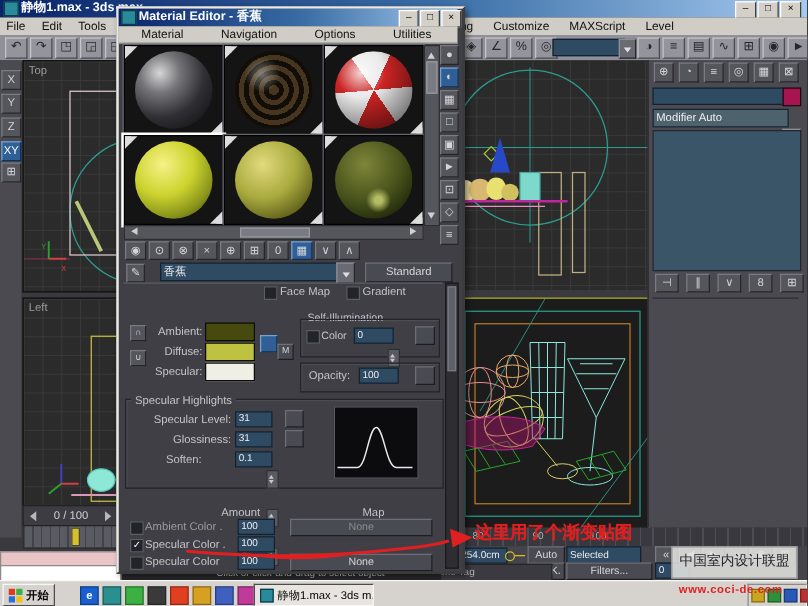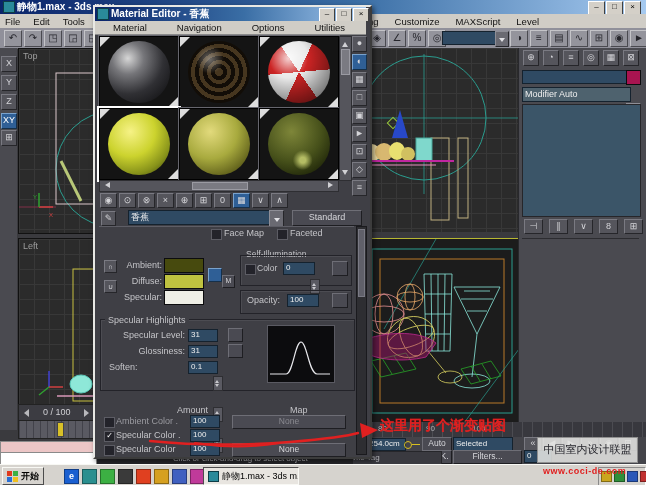--- a/index.html
+++ b/index.html
@@ -404,21 +404,21 @@
     <div class="a btn" style="left:197px;top:203px;width:68px;height:14px;line-height:13px;font-size:9px">Standard</div>
 
     <div class="a" style="left:261px;top:219px;width:9px;height:227px;background:#2e2e32;border:1px solid #1a1a1e">
       <span class="a" style="left:1px;top:2px;width:5px;height:66px;background:#60606a;border:1px solid #7a7a84"></span>
     </div>
 
     <div class="a" style="left:4px;top:219px;width:255px;height:1px;background:#5e5e66"></div>
     <div class="a cb" style="left:116px;top:222px"></div>
     <div class="a lab" style="left:129px;top:221px">Face Map</div>
     <div class="a cb" style="left:182px;top:222px"></div>
-    <div class="a lab" style="left:195px;top:221px">Faceted</div>
+    <div class="a lab" style="left:195px;top:221px">Gradient</div>
 
     <div class="a ico" style="left:9px;top:253px;width:11px;height:11px;font-size:7px">∩</div>
     <div class="a ico" style="left:9px;top:273px;width:11px;height:11px;font-size:7px">∪</div>
     <div class="a lab" style="left:23px;top:253px;width:44px;text-align:right">Ambient:</div>
     <div class="a lab" style="left:23px;top:269px;width:44px;text-align:right">Diffuse:</div>
     <div class="a lab" style="left:23px;top:285px;width:44px;text-align:right">Specular:</div>
     <div class="a sw" style="left:69px;top:251px;width:38px;height:13px;background:#474a0e"></div>
     <div class="a sw" style="left:69px;top:267px;width:38px;height:13px;background:#bfc240"></div>
     <div class="a sw" style="left:69px;top:283px;width:38px;height:13px;background:#efefe6"></div>
     <div class="a ico" style="left:113px;top:261px;width:12px;height:12px;background:#2f5f96;border-color:#7aa2cc #16304a #16304a #7aa2cc"></div>
@@ -441,21 +441,21 @@
     <div class="a grp" style="left:5px;top:312px;width:253px;height:70px"></div>
     <div class="a lab" style="left:10px;top:308px;background:#3f3f45;padding:0 3px">Specular Highlights</div>
     <div class="a lab" style="left:14px;top:323px;width:76px;text-align:right">Specular Level:</div>
     <div class="a fld" style="left:93px;top:322px;width:24px;height:11px">31</div>
     <div class="a sp" style="left:118px;top:322px;height:13px"></div>
     <div class="a btn" style="left:133px;top:321px;width:13px;height:12px"></div>
     <div class="a lab" style="left:14px;top:339px;width:76px;text-align:right">Glossiness:</div>
     <div class="a fld" style="left:93px;top:338px;width:24px;height:11px">31</div>
     <div class="a sp" style="left:118px;top:338px;height:13px"></div>
     <div class="a btn" style="left:133px;top:337px;width:13px;height:12px"></div>
-    <div class="a lab" style="left:14px;top:355px;width:76px;text-align:left">Soften:</div>
+    <div class="a lab" style="left:14px;top:355px;width:76px;text-align:center">Soften:</div>
     <div class="a fld" style="left:93px;top:354px;width:24px;height:11px">0.1</div>
     <div class="a sp" style="left:118px;top:354px;height:13px"></div>
     <div class="a" style="left:172px;top:318px;width:66px;height:56px;background:#0c0c0e;border:1px solid #5a5a62">
       <svg width="64" height="54">
           <path d="M2,48 L18,48 C25,48 27,16 33,16 C39,16 41,48 49,48 L62,48" stroke="#e8e8ec" fill="none" stroke-width="1.2"></path>
         </svg>
     </div>
 
     <div class="a lab" style="left:82px;top:398px">Amount</div>
     <div class="a lab" style="left:195px;top:398px">Map</div>

